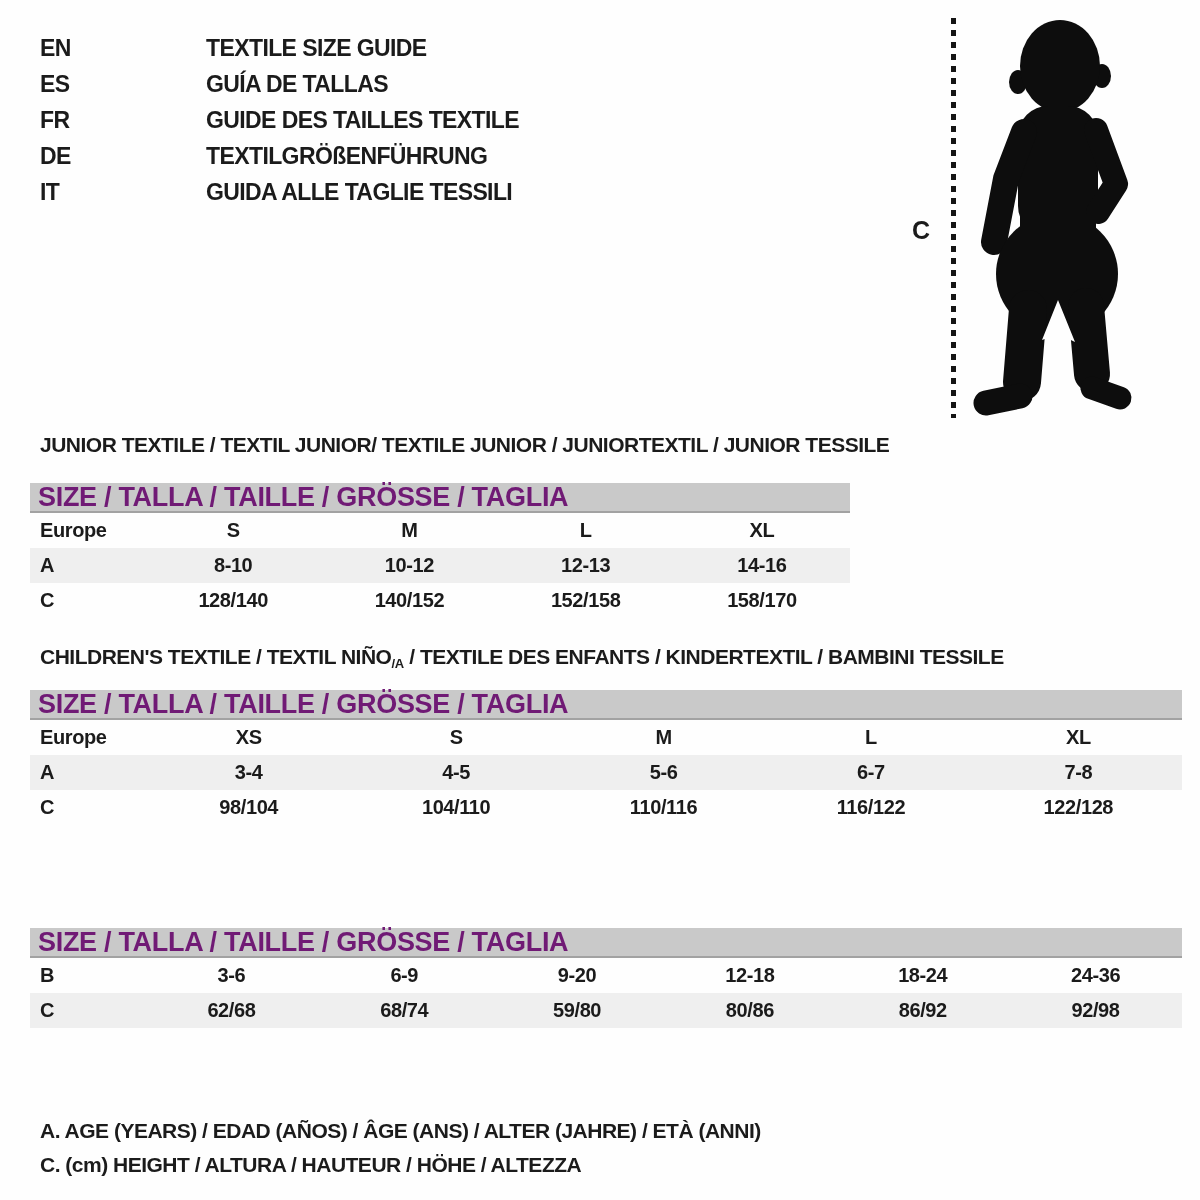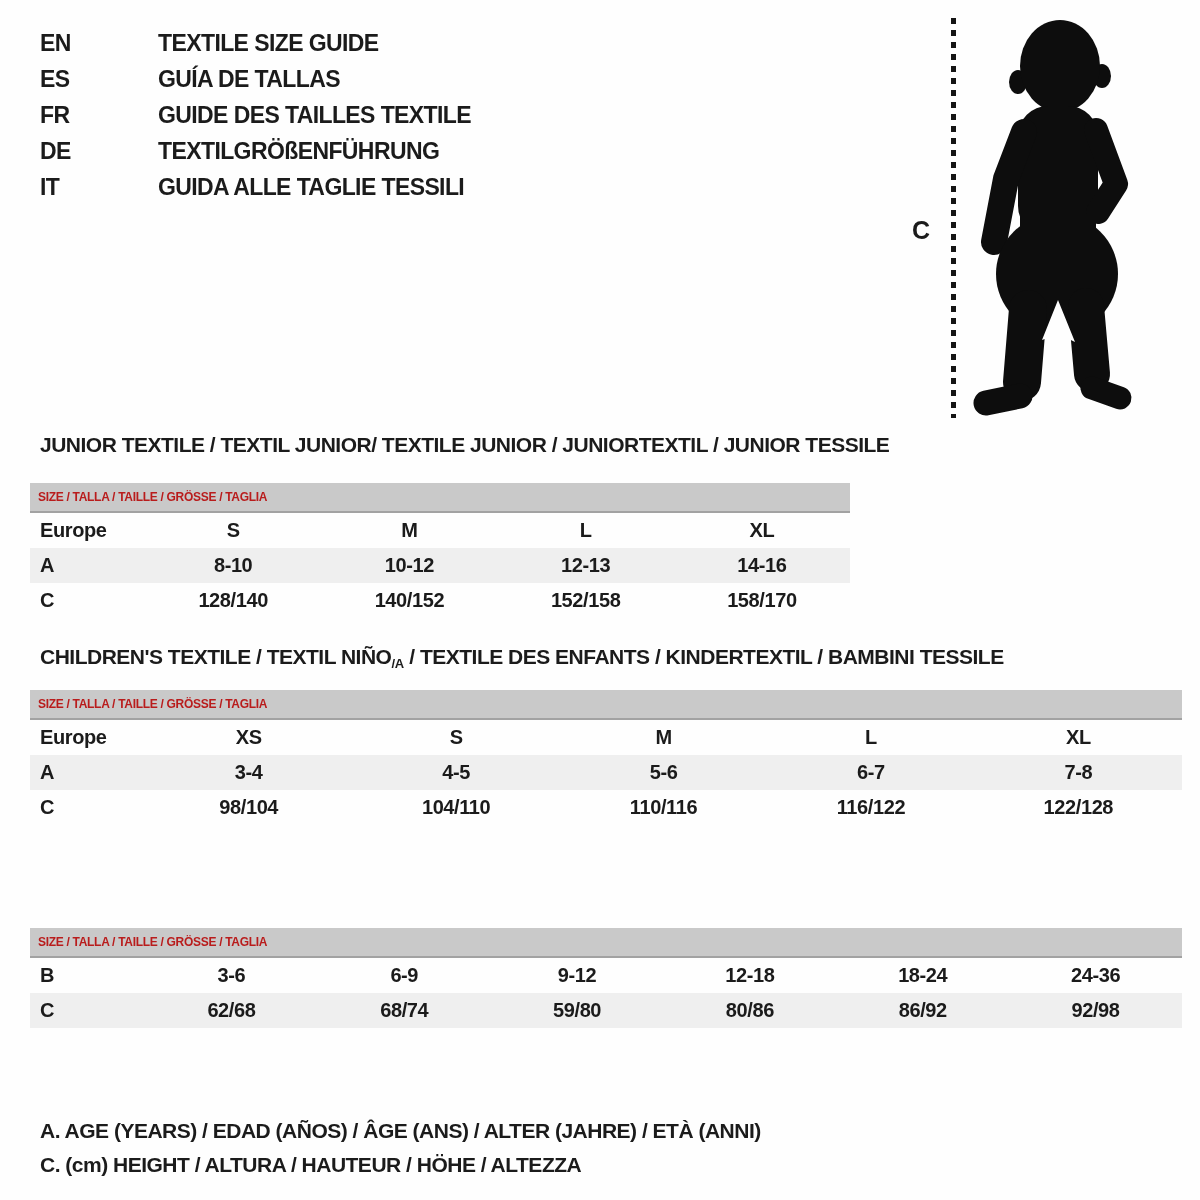--- a/index.html
+++ b/index.html
@@ -3,41 +3,41 @@
 <meta charset="utf-8">
 <style>
   html,body{margin:0;padding:0;background:#fff;}
   .page{
     position:relative;width:1200px;height:1200px;background:#fefefe;
     font-family:"Liberation Sans","DejaVu Sans",sans-serif;
     color:#1b1b1b;font-weight:700;overflow:hidden;
   }
   
   .langs{position:absolute;left:40px;top:30px;}
-  .lang-row{display:flex;height:36px;align-items:flex-start;}
+  .lang-row{display:flex;height:36px;align-items:center;gap:48px;}
   .lang-code{display:inline-block;width:78px;font-size:23px;letter-spacing:-0.6px;}
   .lang-label{font-size:23px;letter-spacing:-0.6px;margin-left:40px;}
   
   .measure-line{
     position:absolute;left:951px;top:18px;width:5px;height:400px;
     background:repeating-linear-gradient(to bottom,#141414 0 6px,transparent 6px 12px);
   }
   .measure-label{position:absolute;left:912px;top:216px;font-size:25px;}
   .silhouette{position:absolute;left:962px;top:14px;width:180px;height:404px;}
   
   .sec-title{position:absolute;left:40px;font-size:21px;letter-spacing:-0.5px;white-space:nowrap;}
   .sub{font-size:13px;position:relative;top:4px;letter-spacing:-0.3px;}
   .babies-title{position:absolute;left:40px;top:845px;font-size:21px;letter-spacing:-0.5px;line-height:38px;white-space:nowrap;}
   
   .table{position:absolute;left:30px;}
   .bar{
     height:30px;background:#c9c9c9;border-bottom:2px solid #a2a2a2;
     display:flex;align-items:center;box-sizing:border-box;
   }
-  .bar span{font-size:12px;letter-spacing:-0.3px;padding-left:8px;color:#b91c1c;}
+  .bar span{font-size:27px;letter-spacing:-0.3px;padding-left:8px;color:#701a75;}
   .trow{display:flex;height:35px;align-items:center;}
   .trow.shaded{background:#efefef;}
   .cell{flex:1;text-align:center;font-size:20px;letter-spacing:-0.4px;}
   .cell.lab{flex:0 0 115px;text-align:left;padding-left:10px;box-sizing:border-box;}
   
   .legend{position:absolute;left:40px;top:1070px;font-size:21px;letter-spacing:-0.5px;line-height:34px;white-space:nowrap;margin-top:44px;}
 </style>
 </head>
 <body>
 
@@ -157,21 +157,21 @@
   </div>
 
   <div class="table" style="top:928px;width:1152px">
     <div class="bar">
       <span>SIZE / TALLA / TAILLE / GRÖSSE / TAGLIA</span>
     </div>
     <div class="trow">
       <span class="cell lab">B</span>
       <span class="cell">3-6</span>
       <span class="cell">6-9</span>
-      <span class="cell">9-12</span>
+      <span class="cell">9-20</span>
       <span class="cell">12-18</span>
       <span class="cell">18-24</span>
       <span class="cell">24-36</span>
     </div>
     <div class="trow shaded">
       <span class="cell lab">C</span>
       <span class="cell">62/68</span>
       <span class="cell">68/74</span>
       <span class="cell">59/80</span>
       <span class="cell">80/86</span>

